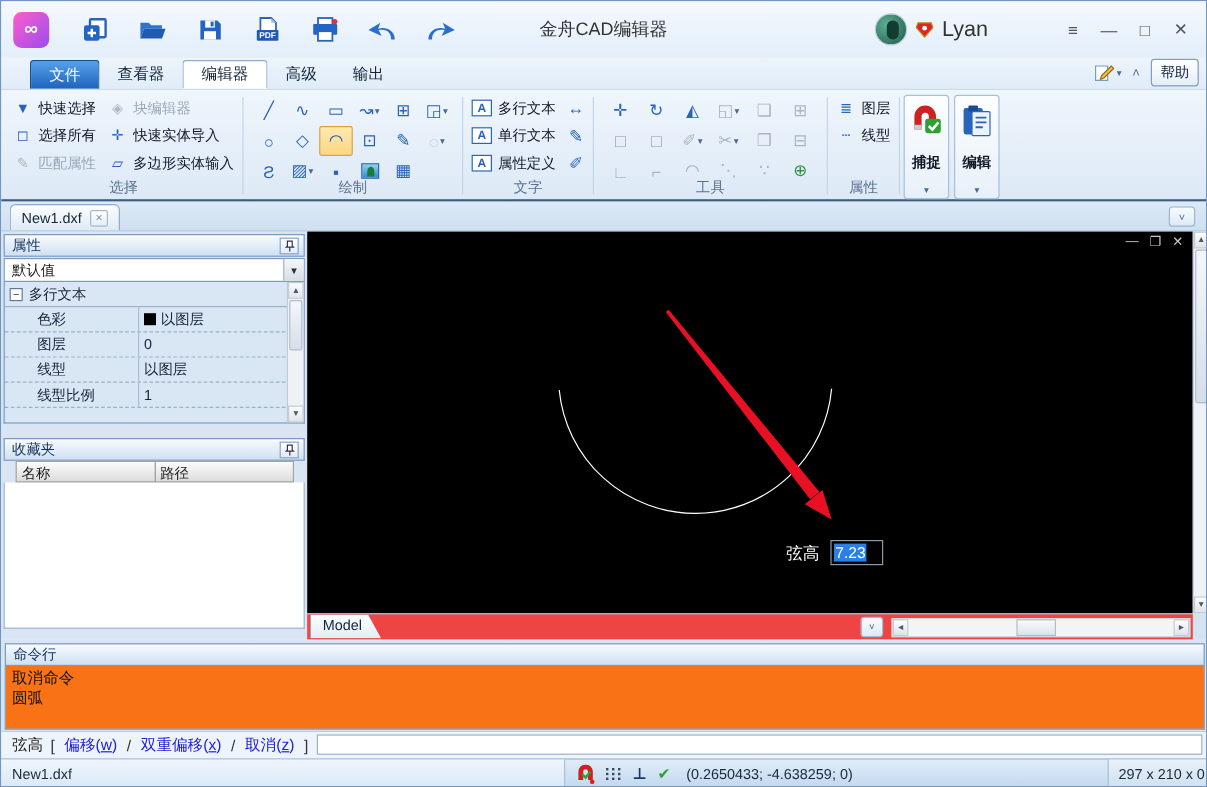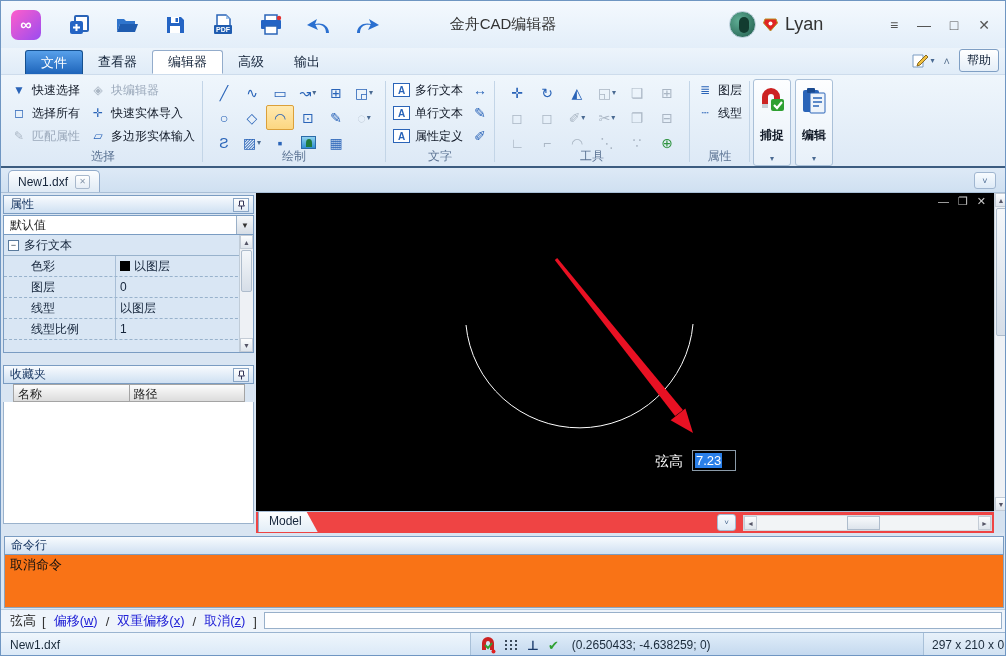--- a/index.html
+++ b/index.html
@@ -520,20 +520,21 @@
       </div>
     </div>
   </div>
 
   <div class="cmdpanel">
     <div class="panel-hdr" style="margin:0;">
       <span>命令行</span>
     </div>
     <div class="cmd-body">
       <div>取消命令</div>
+      <div>圆弧</div>
     </div>
   </div>
 
   <div class="promptrow">
     <span>弦高</span>
     <span class="pbracket">[</span>
     <span class="plink"><span>偏移</span>(<u>w</u>)</span>
     <span class="psep">/</span>
     <span class="plink"><span>双重偏移</span>(<u>x</u>)</span>
     <span class="psep">/</span>

